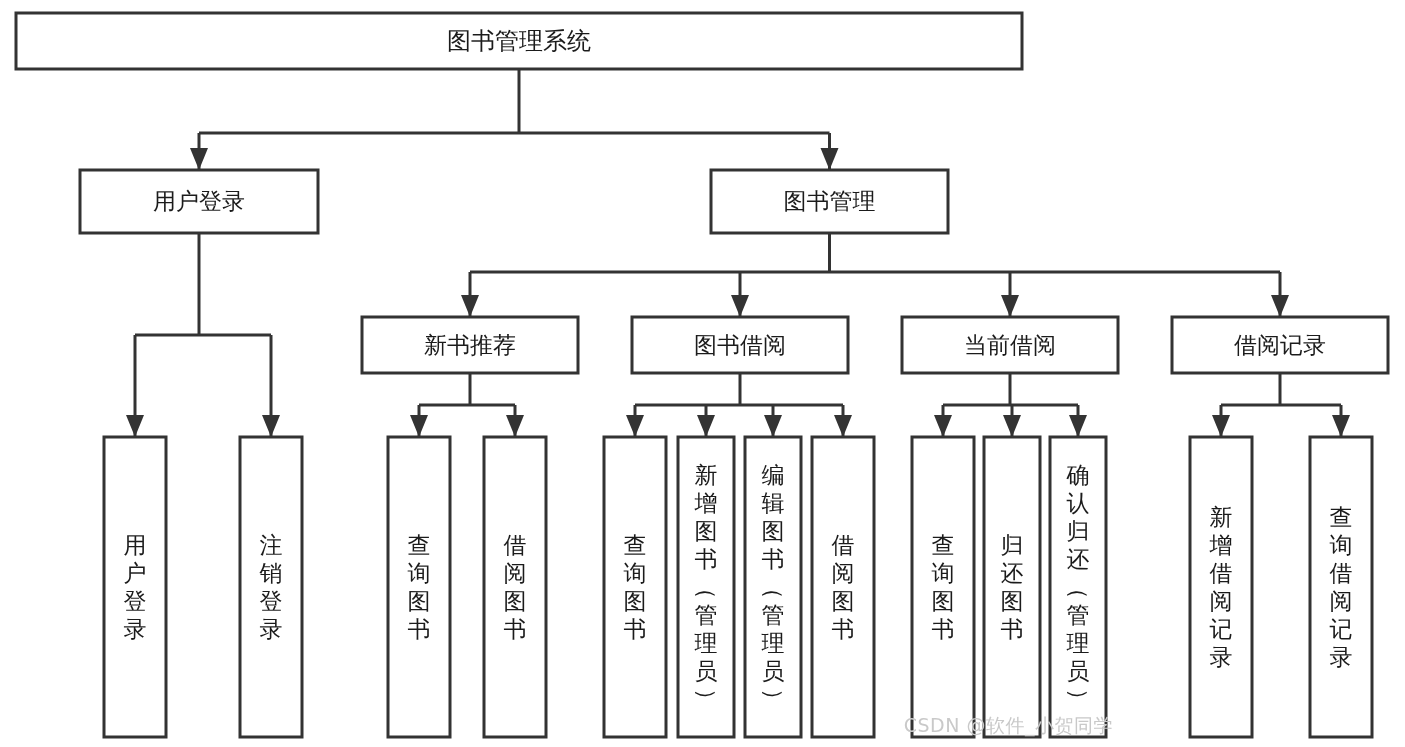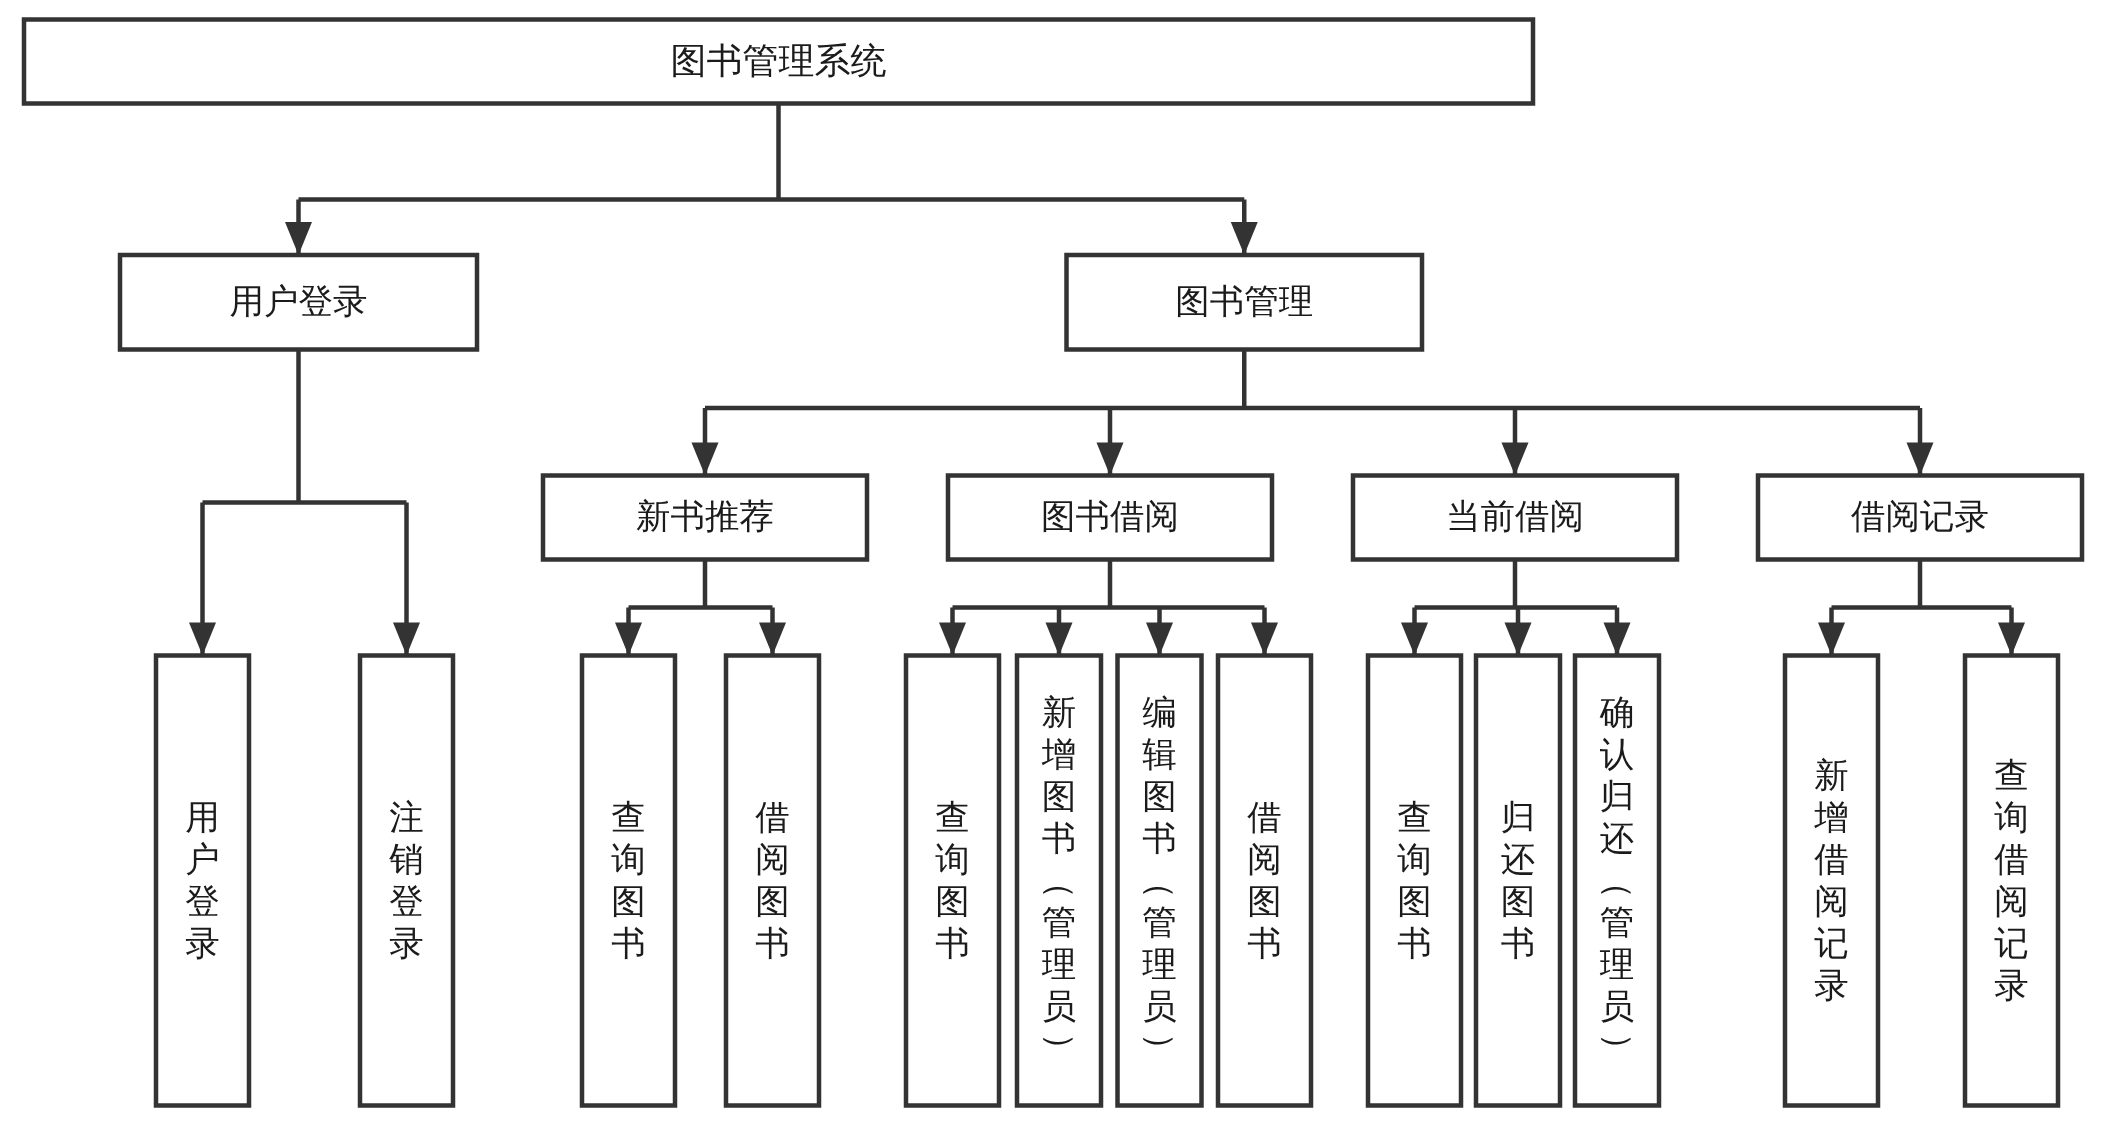--- a/index.html
+++ b/index.html
@@ -253,13 +253,14 @@
           <text x="1341" y="552.84" class="leaf-label">询</text>
           <text x="1341" y="580.84" class="leaf-label">借</text>
           <text x="1341" y="608.84" class="leaf-label">阅</text>
           <text x="1341" y="636.84" class="leaf-label">记</text>
           <text x="1341" y="664.84" class="leaf-label">录</text>
         </g>
       </g>
 
   </svg>
 
+  <div class="watermark">CSDN @软件_小贺同学</div>
 </div>
 
 </body></html>

